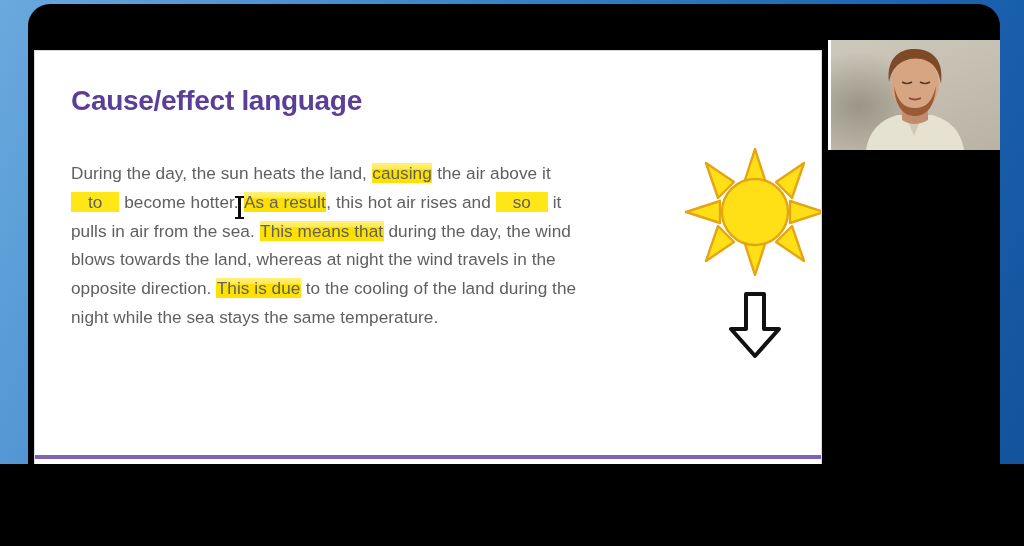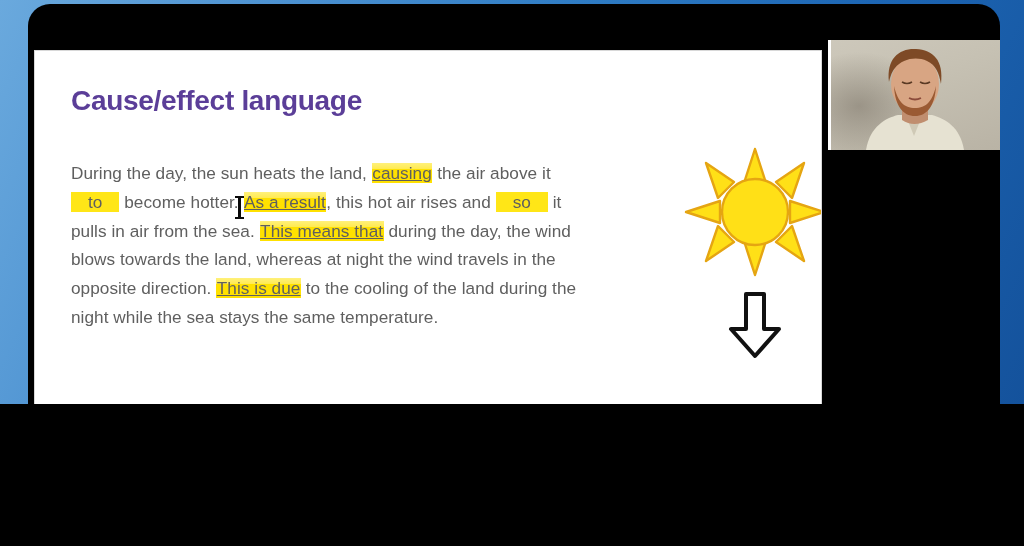--- a/index.html
+++ b/index.html
@@ -3,21 +3,21 @@
 <meta charset="utf-8">
 <style>
   html, body {
     margin: 0;
     padding: 0;
     background: #000;
   }
   #screen {
     position: relative;
     width: 1024px;
-    height: 404px;
+    height: 464px;
     overflow: hidden;
     font-family: "Liberation Sans", sans-serif;
   }
 
   
   #backdrop {
     position: absolute;
     inset: 0;
     background: linear-gradient(115deg, #6aa9dd 0%, #4e93d2 22%, #2f7cc4 48%, #1d66b4 72%, #14529c 100%);
   }
@@ -63,21 +63,20 @@
     width: 520px;
     font-size: 17.2px;
     line-height: 28.8px;
     color: #5f5f5f;
     letter-spacing: 0.05px;
   }
   #slide-body .hl {
     background: linear-gradient(to top, #ffe100 0%, #ffe100 72%, rgba(255,232,60,0.88) 72%, rgba(255,237,90,0.80) 100%);
     box-shadow: 0 0 0 0 transparent;
     padding: 0 0.5px;
-    text-decoration: underline;
   }
   #slide-body .hl-sm {
     background: #ffe617;
     padding: 0 17px;
   }
 
   
   #text-caret {
     position: absolute;
     left: 203px;

